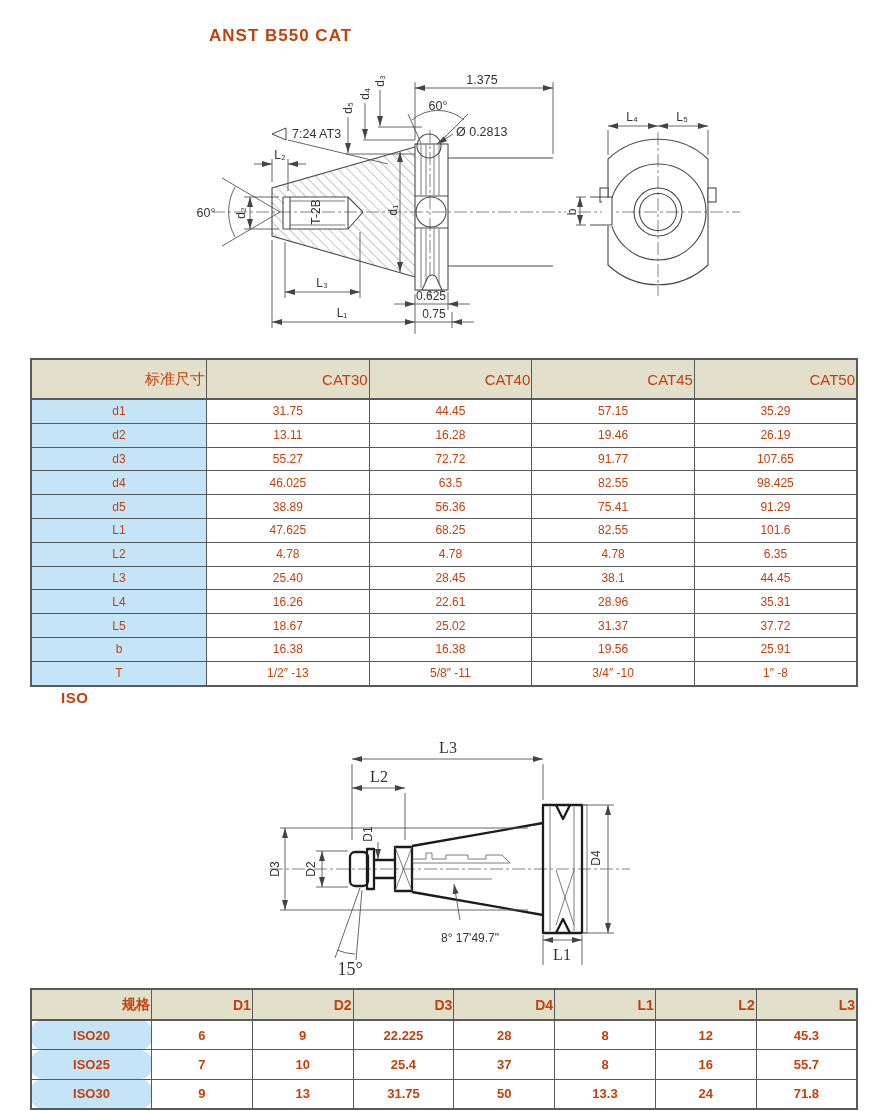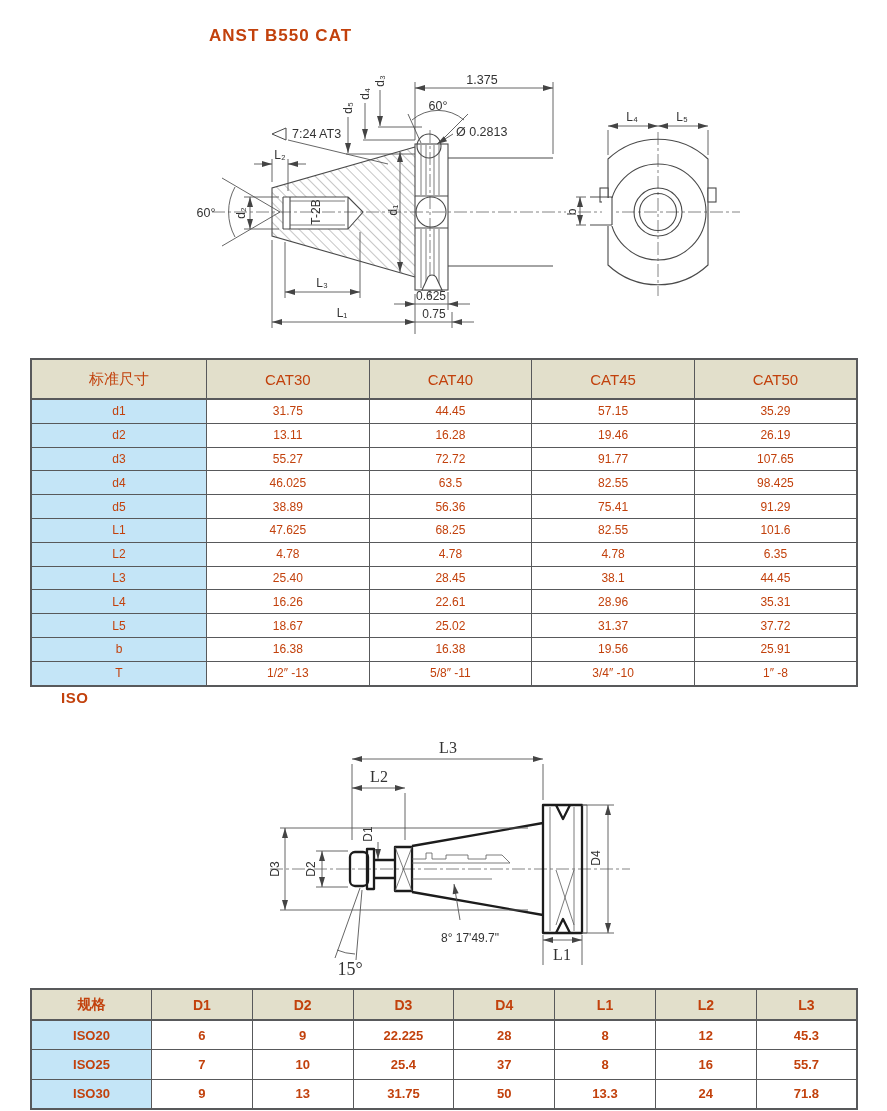--- a/index.html
+++ b/index.html
@@ -23,25 +23,25 @@
   .ds{font-size:16px;font-family:"Liberation Serif","DejaVu Serif",serif;}
   .mid{text-anchor:middle;}
   
   table.spec{position:absolute;left:30px;border-collapse:collapse;table-layout:fixed;width:828px;
              background:#fff;}
   #cat-table{top:358px;}
   #iso-table{top:988px;padding-left:9px;}
   table.spec,table.spec th,table.spec td{border:1px solid #58595b;}
   table.spec{border:2px solid #58595b;}
   table.spec thead th{background:#e2dfcb;font-weight:normal;font-size:15px;height:36px;
-                      border-bottom:2px solid #58595b;}
+                      border-bottom:2px solid #58595b;text-align:right;}
   #cat-table tbody td{height:22.8px;font-size:12px;text-align:center;padding:0;}
   #cat-table td.lab{background:#c4e5f7;}
   #iso-table thead th{font-size:14px;font-weight:bold;height:27px;}
-  #iso-table tbody td{height:28.3px;font-size:13px;font-weight:bold;text-align:center;padding:0;}
+  #iso-table tbody td{height:28.3px;font-size:13px;font-weight:bold;text-align:center;padding:0;border-radius:12px;}
   #iso-table td.lab{background:#c4e5f7;}
   th,td{overflow:hidden;white-space:nowrap;}
 </style>
 </head>
 <body>
 
 <div id="page">
 
   <div id="title">ANST B550 CAT</div>
 

